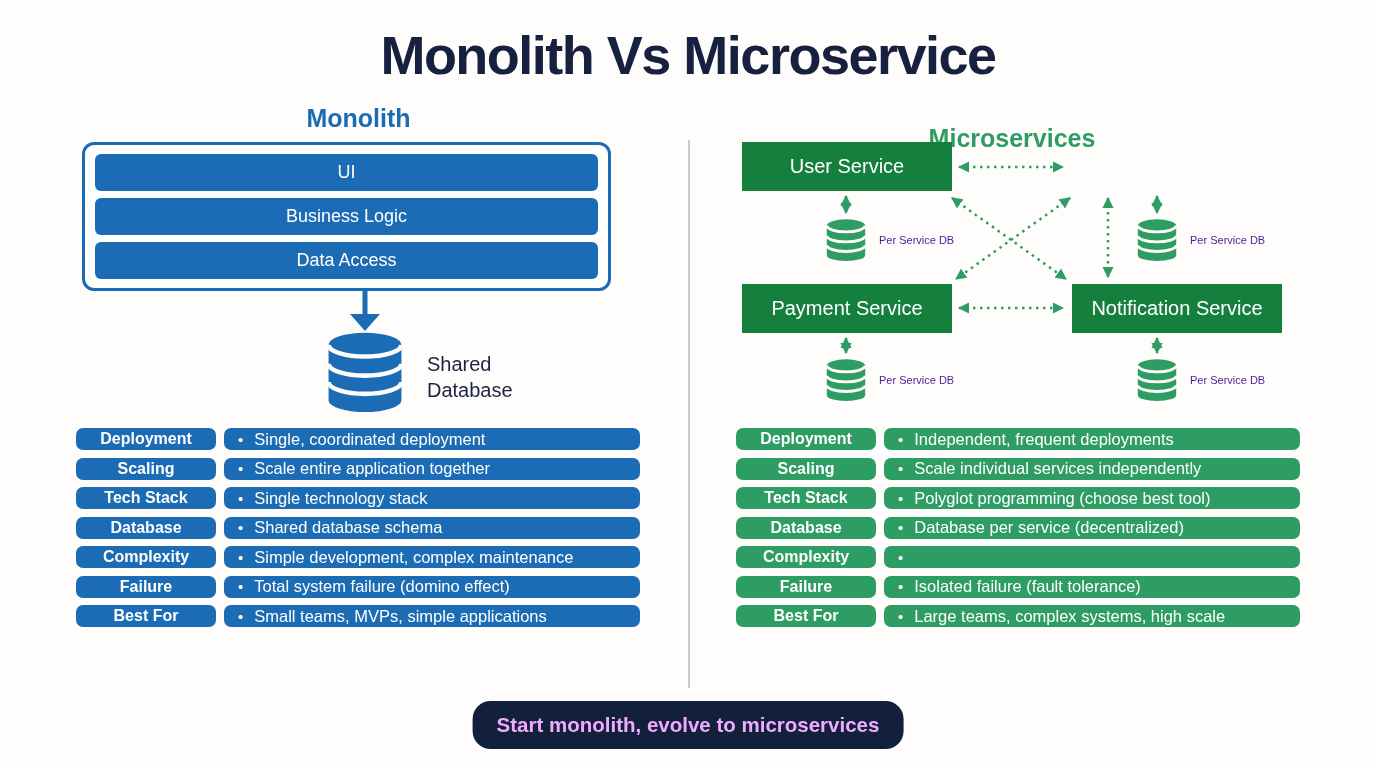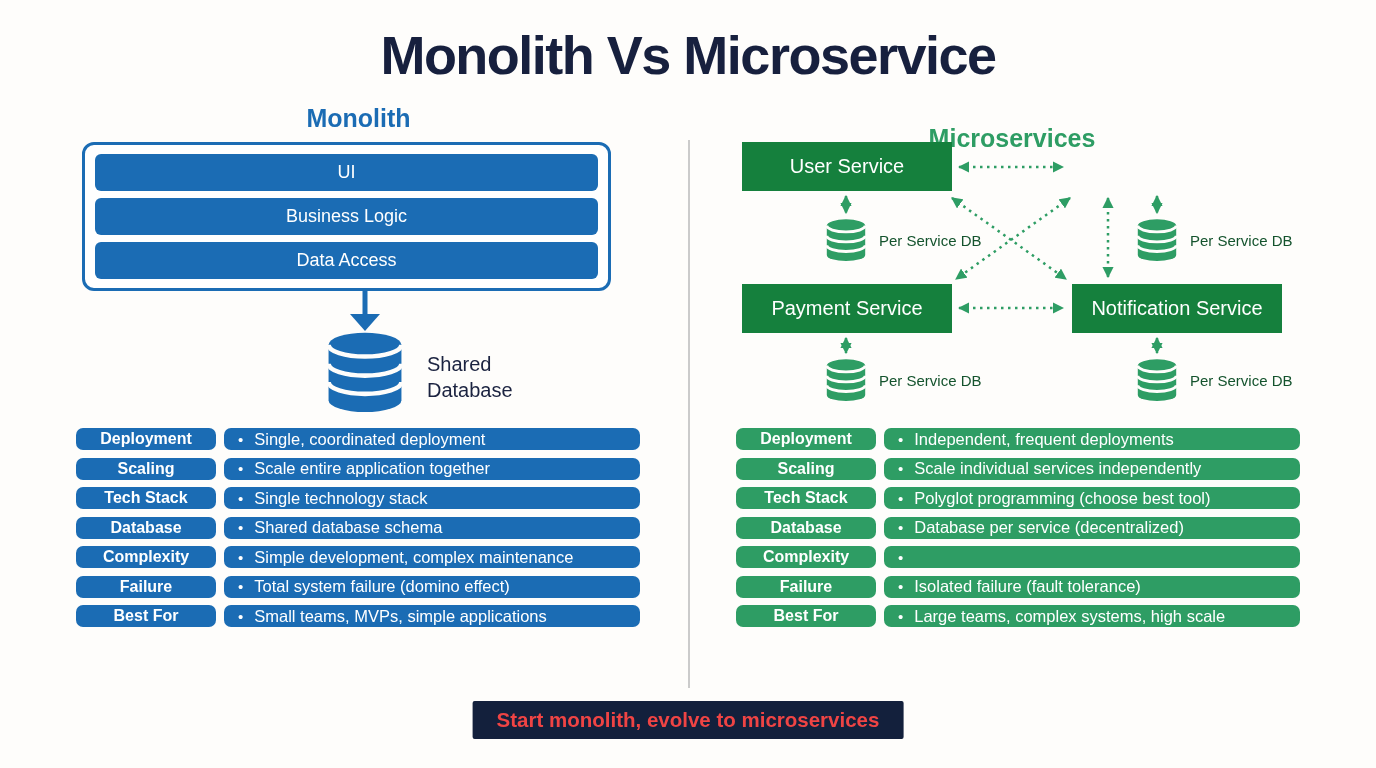--- a/index.html
+++ b/index.html
@@ -46,21 +46,21 @@
   }
   .svc-user         { left:742px;  top:142px; }
   .svc-order        { left:1072px; top:142px; }
   .svc-payment      { left:742px;  top:284px; }
   .svc-notification { left:1072px; top:284px; }
   .db-group { position:absolute; display:flex; align-items:center; gap:9px; }
   .db-user         { left:822px;  top:217px; }
   .db-order        { left:1133px; top:217px; }
   .db-payment      { left:822px;  top:357px; }
   .db-notification { left:1133px; top:357px; }
-  .db-label { font-size:15px; color:#14532d; white-space:nowrap; }
+  .db-label { font-size:11px; color:#4c1d95; white-space:nowrap; }
   .connections { position:absolute; left:688px; top:130px; }
 
   
   .table {
     position:absolute; top:428px; width:564px;
     display:flex; flex-direction:column; gap:7.5px;
   }
   .table-left  { left:76px; }
   .table-right { left:736px; }
   .trow  { display:flex; gap:8px; height:22px; }
@@ -72,22 +72,22 @@
     flex:1; border-radius:7px; color:#fff; font-size:16.5px;
     display:flex; align-items:center; padding:0 14px; gap:11px; white-space:nowrap; overflow:hidden;
   }
   .bullet { font-size:15px; }
   .blue  { background:#1B6CB4; }
   .green { background:#2E9D64; }
 
   
   .banner {
     position:absolute; top:701px; left:50%; transform:translateX(-50%);
-    height:38px; padding:0 24px; background:#13203C; border-radius:2px;
-    color:#ef4444; font-weight:bold; font-size:20.5px;
+    height:48px; padding:0 24px; background:#13203C; border-radius:18px;
+    color:#f0abfc; font-weight:bold; font-size:20.5px;
     display:flex; align-items:center; justify-content:center; white-space:nowrap;
   }
 </style>
 </head>
 <body>
 
 <div class="canvas">
 
   <div class="title">Monolith Vs Microservice</div>
   <div class="col-heading mono-heading">Monolith</div>

